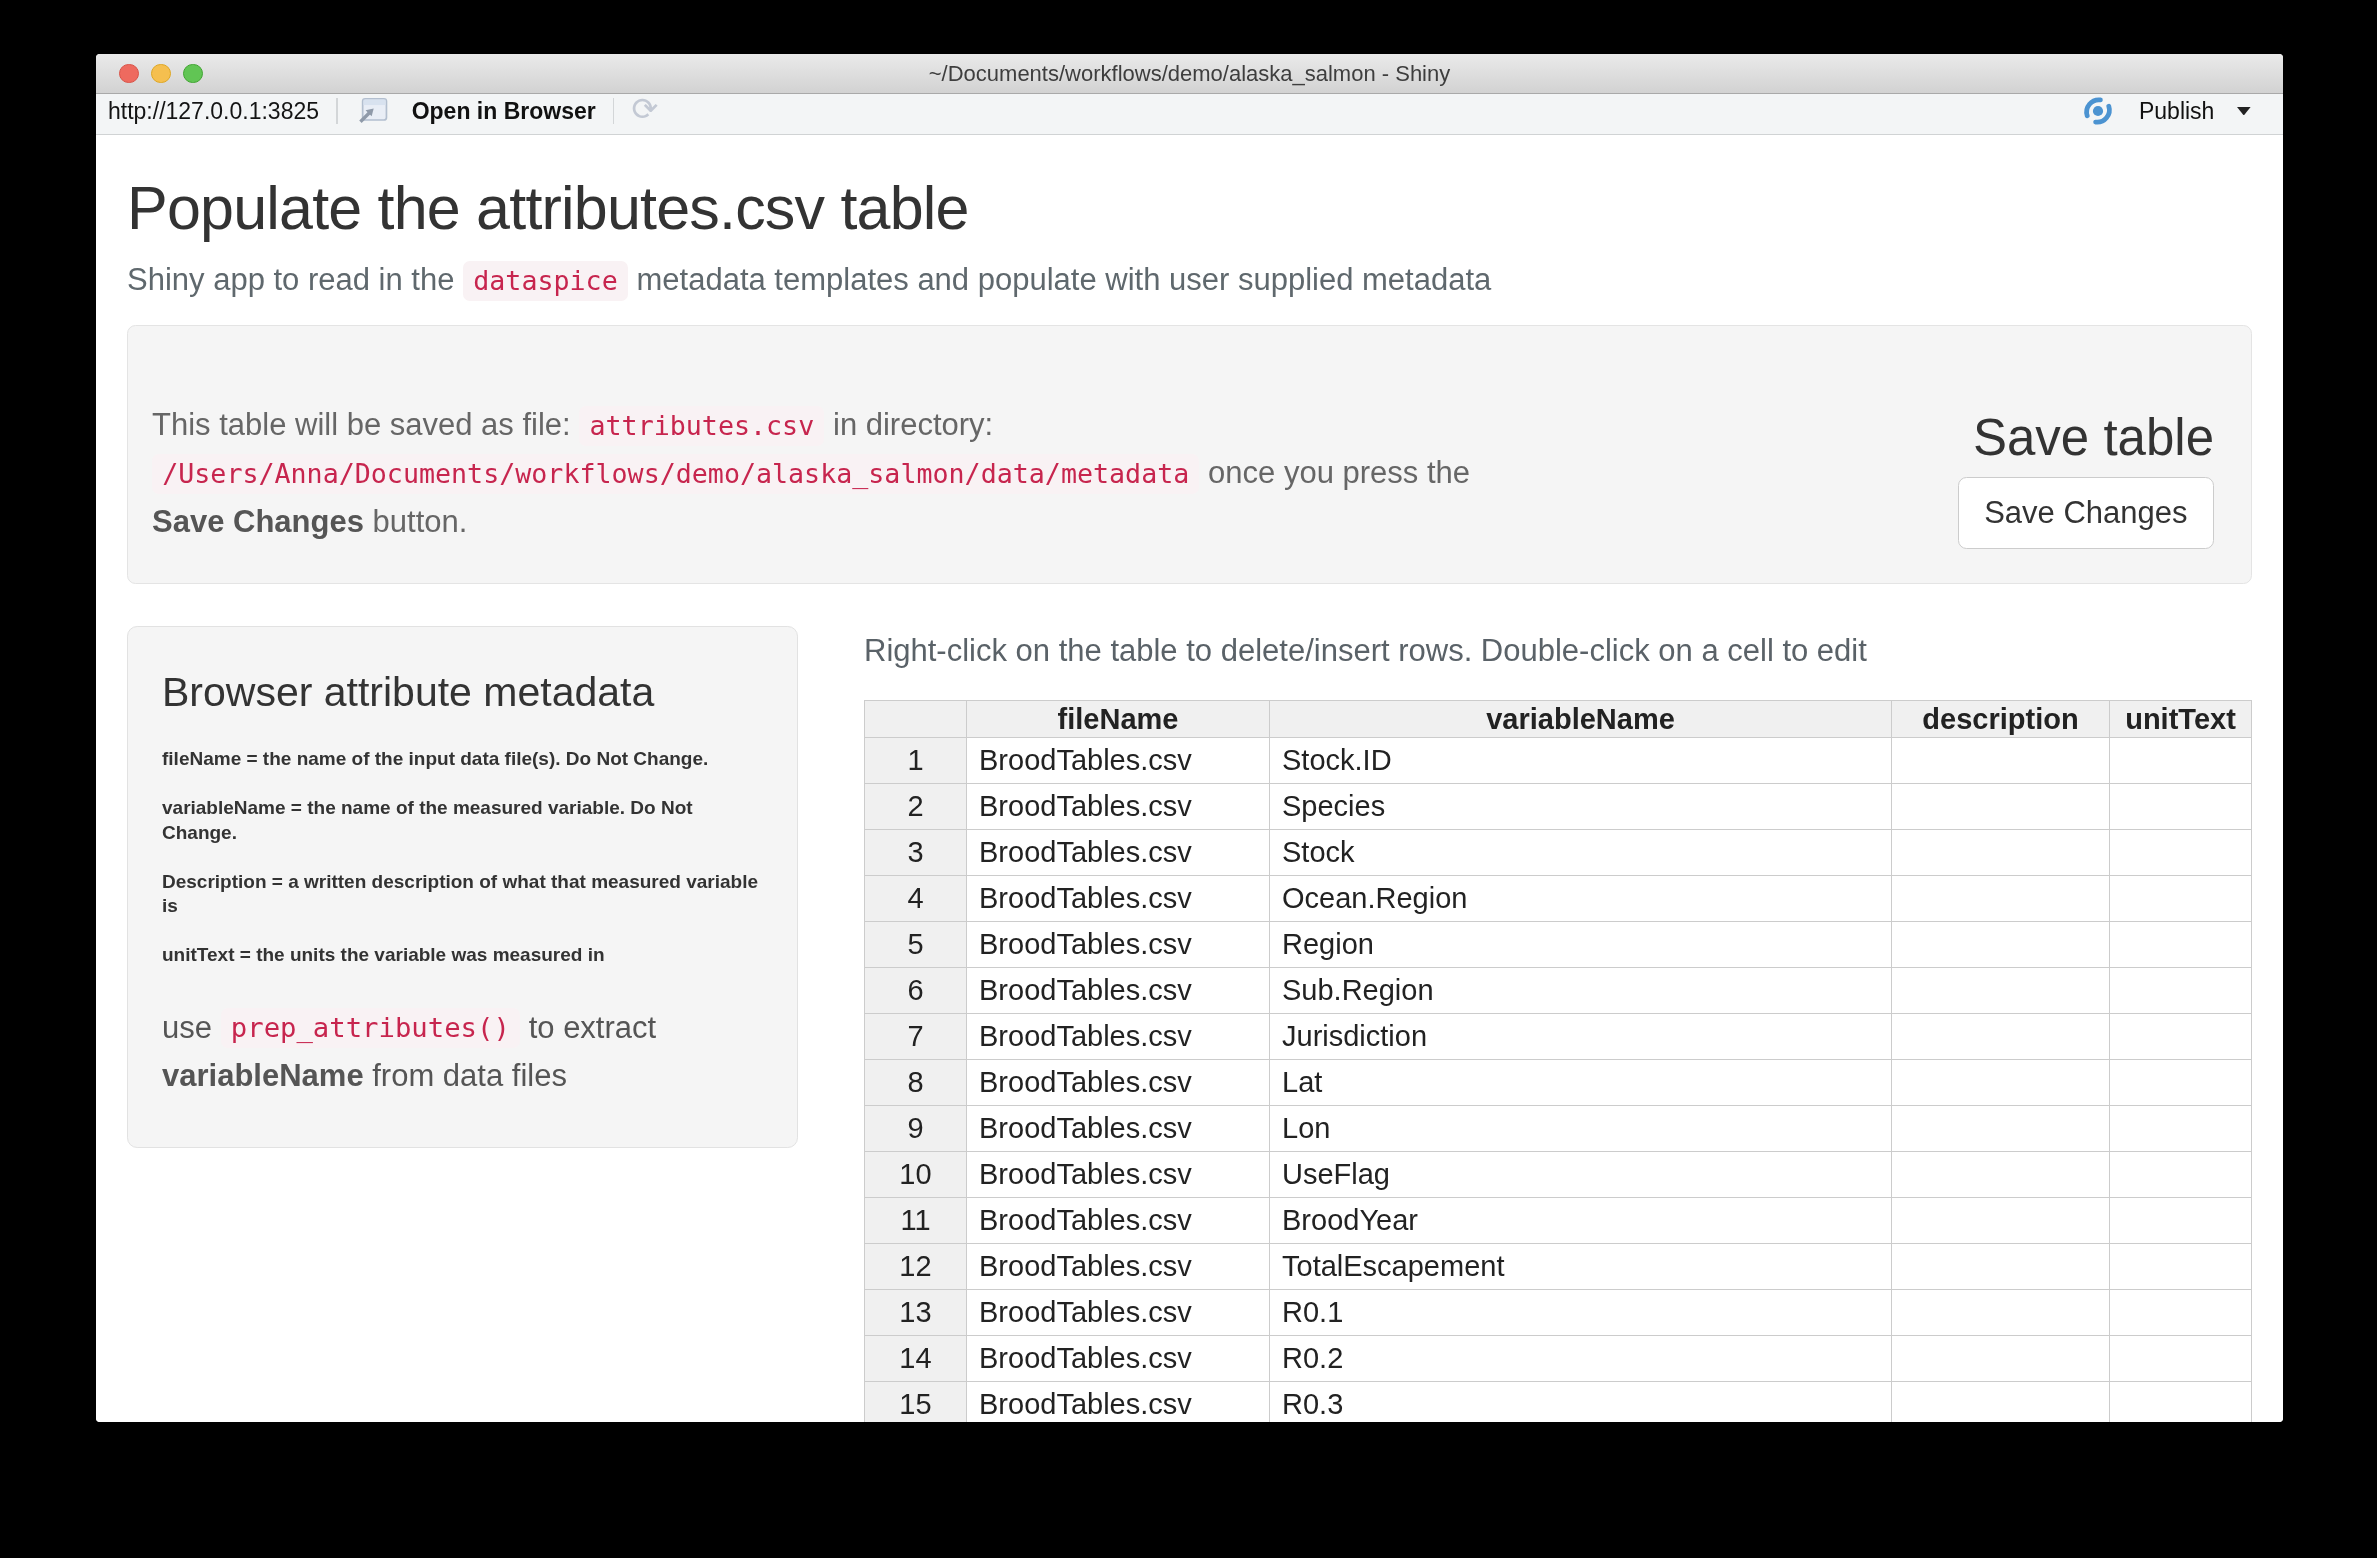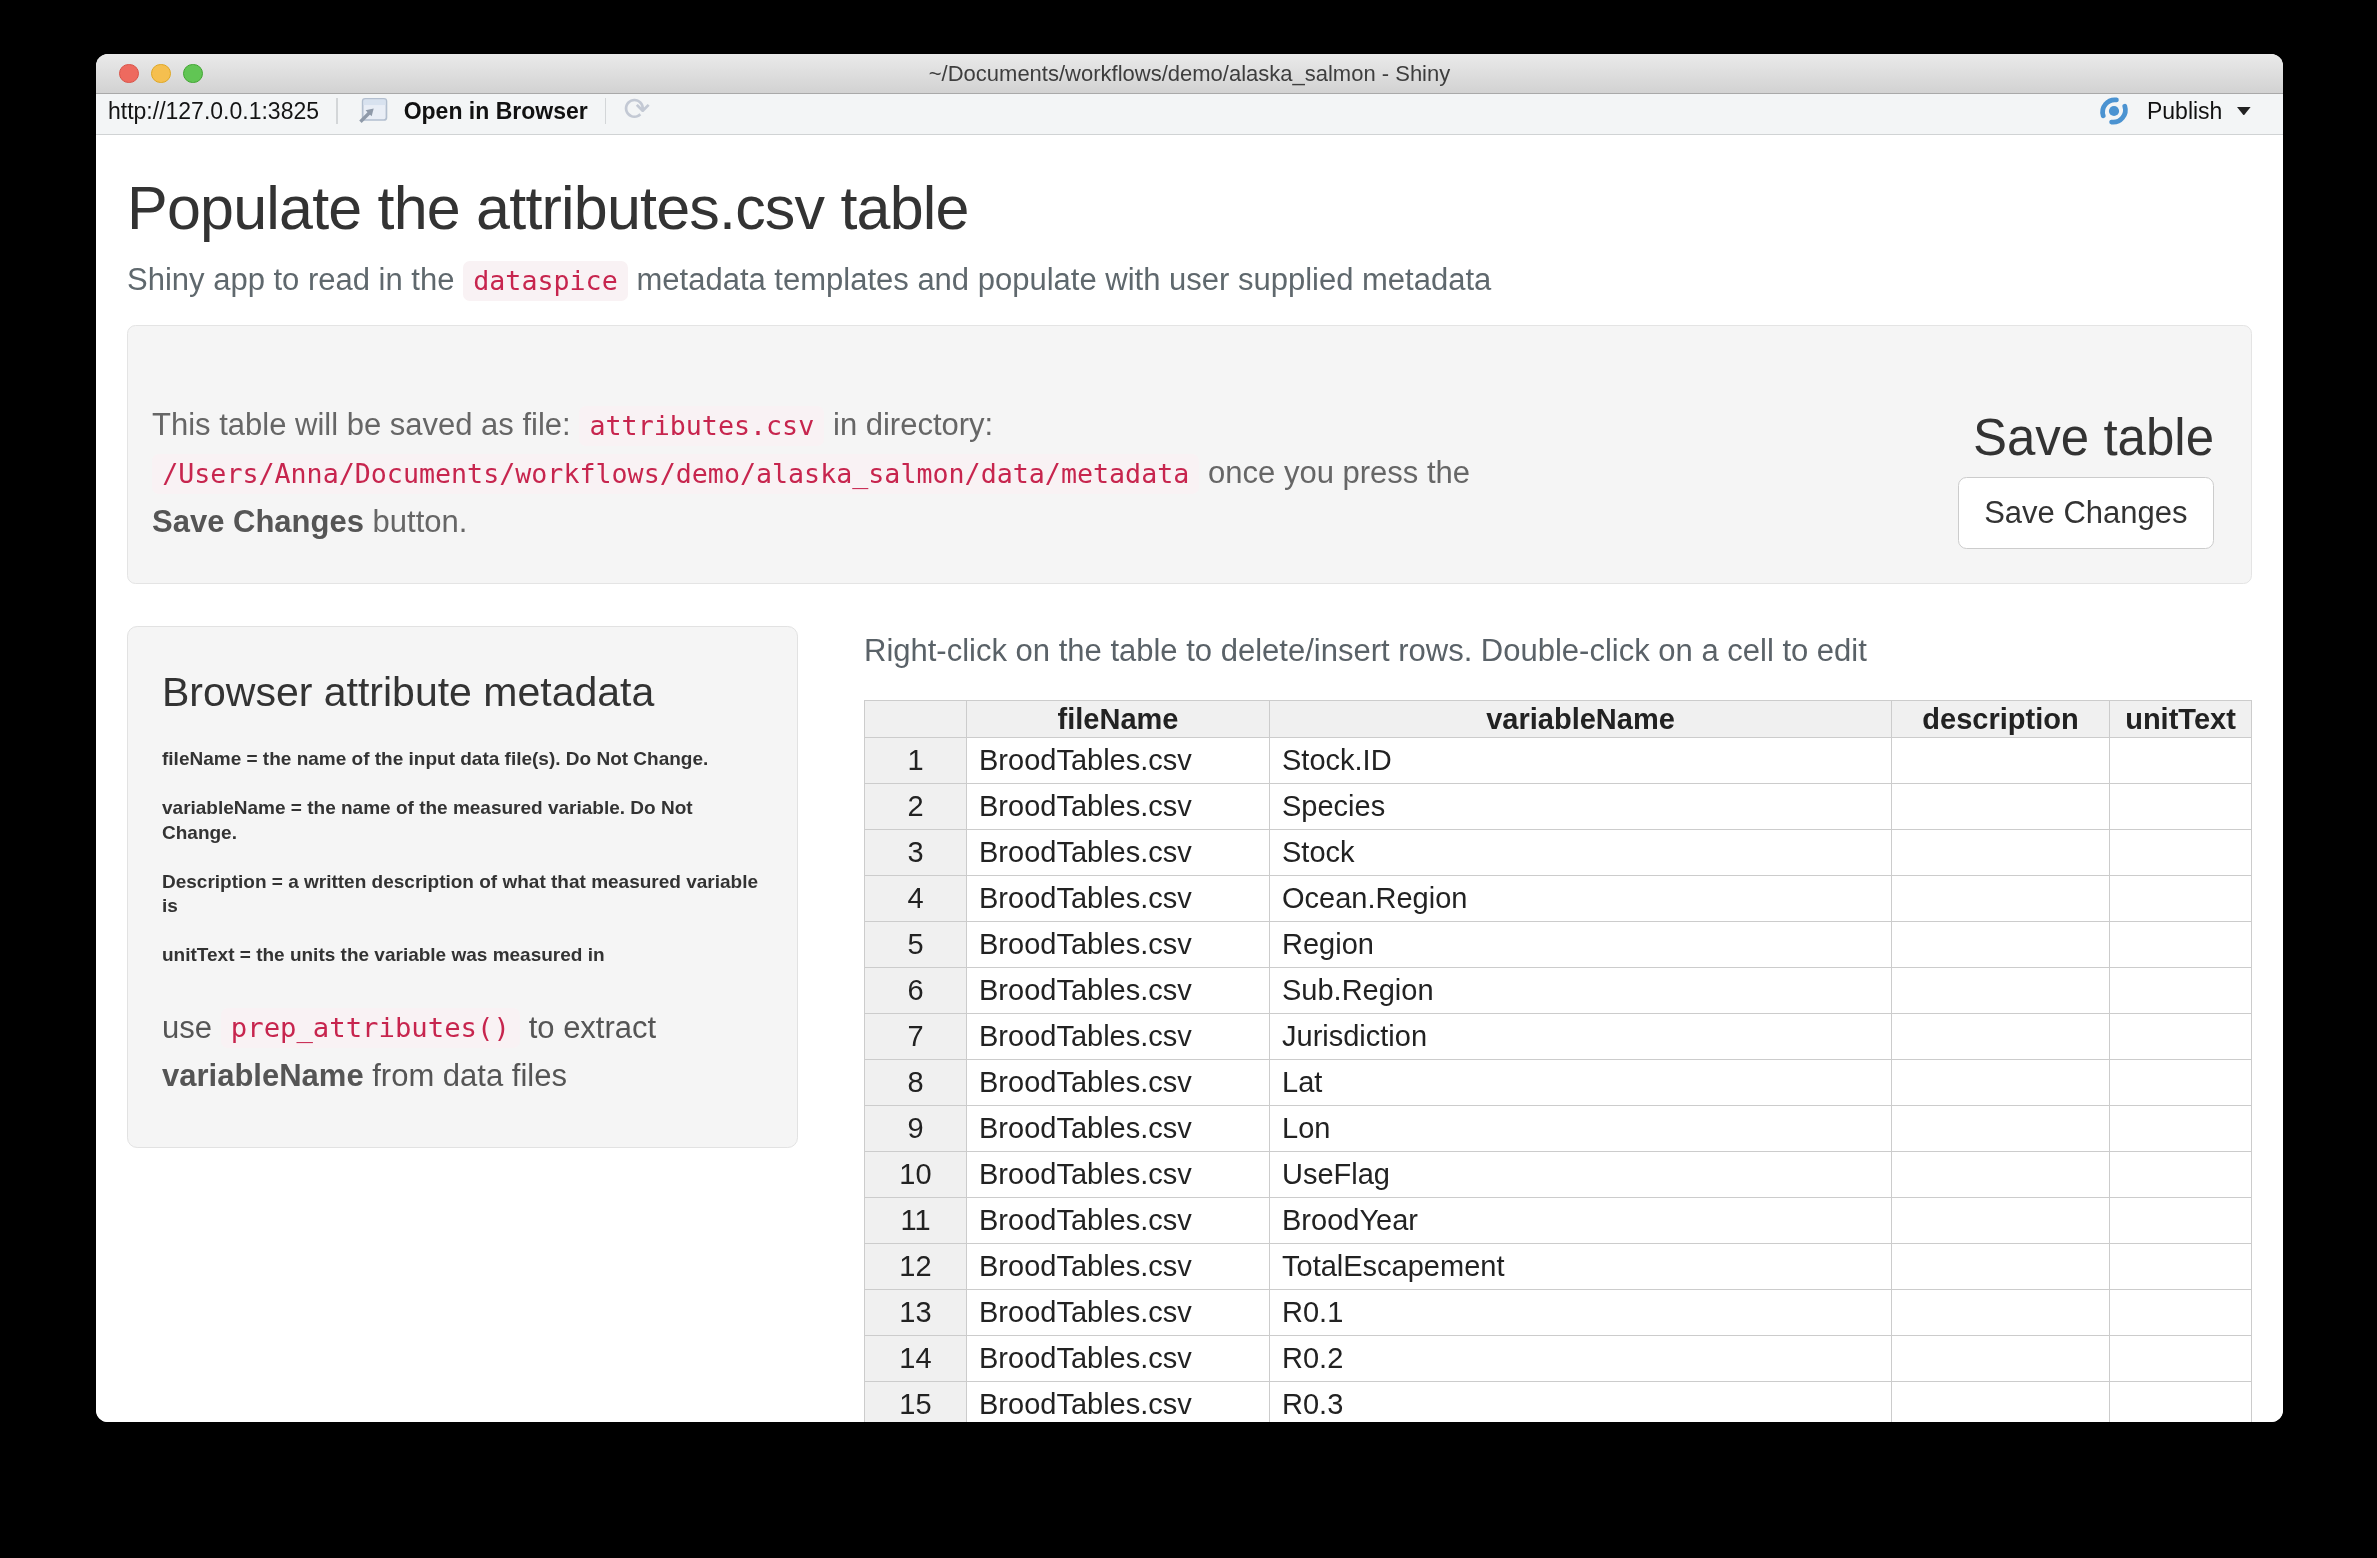--- a/index.html
+++ b/index.html
@@ -5,21 +5,21 @@
   * { box-sizing: border-box; }
   html,body { margin:0; padding:0; }
   body {
     width:2377px; height:1558px; background:#000;
     font-family:"Liberation Sans", sans-serif; position:relative; overflow:hidden;
   }
 
   
   .window {
     position:absolute; left:96px; top:54px; width:2187px; height:1368px;
-    border-radius:12px; overflow:hidden; background:#fff;
+    border-radius:4px; overflow:hidden; background:#fff;
     display:flex; flex-direction:column;
   }
   .titlebar {
     flex:0 0 40px; height:40px;
     background:linear-gradient(#eaeaea,#d2d2d2);
     border-bottom:0.8px solid #a9a9a9;
     position:relative; display:flex; align-items:center; justify-content:center;
   }
   .lights { position:absolute; left:23px; top:0; height:100%; display:flex; align-items:center; gap:12.7px; }
   .light { width:19.5px; height:19.5px; border-radius:50%; }
@@ -27,21 +27,21 @@
   .light.yellow { background:#f5bf4f; border:0.8px solid #dfa723; }
   .light.green  { background:#61c554; border:0.8px solid #41a532; }
   .window-title { font-size:22px; color:#3e3e3e; }
 
   .toolbar {
     flex:0 0 41px; height:41px; background:#f3f5f6; border-bottom:1.7px solid #d0d3d4;
     display:flex; align-items:center; padding:0 32px 6px 12px; gap:10.2px;
   }
   .url { font-size:23px; color:#141414; white-space:nowrap; }
   .tsep { width:1.7px; height:25.5px; background:#d3d6d8; margin:0 6.8px; }
-  .tool-btn { display:flex; align-items:center; gap:15px; font-size:23px; color:#111; white-space:nowrap; cursor:default; }
+  .tool-btn { display:flex; align-items:center; gap:23px; font-size:23px; color:#111; white-space:nowrap; cursor:default; }
   .openb-label { font-weight:600; }
   .refresh-glyph { font-size:32px; line-height:1; color:#c3c9d4; transform:translateY(-1.7px); }
   .spacer { flex:1; }
   .publish-label { font-weight:500; }
 
   
   .content { flex:1; padding:42px 31px 0; position:relative; overflow:hidden; background:#fff; }
 
   .page-title { margin:0; font-size:61px; font-weight:500; color:#333; letter-spacing:-0.8px; line-height:1.04; }
   .subtitle { margin:22px 0 0; font-size:31px; color:#5f686d; }

